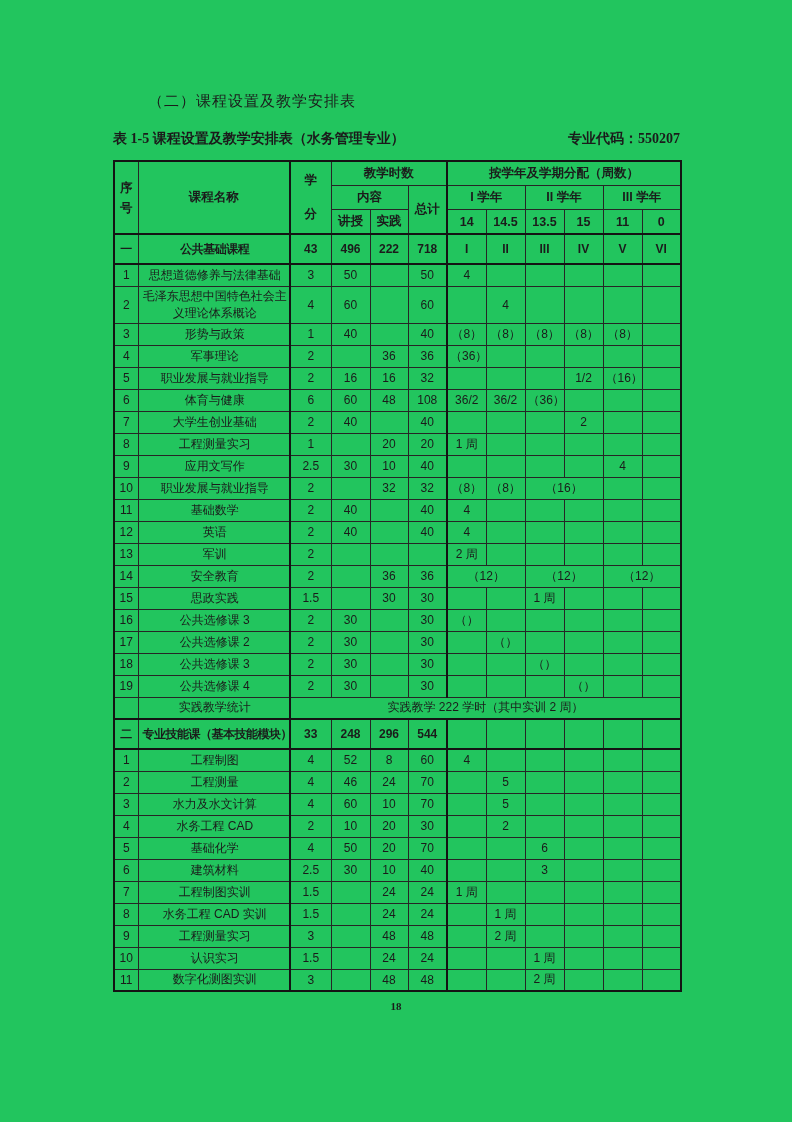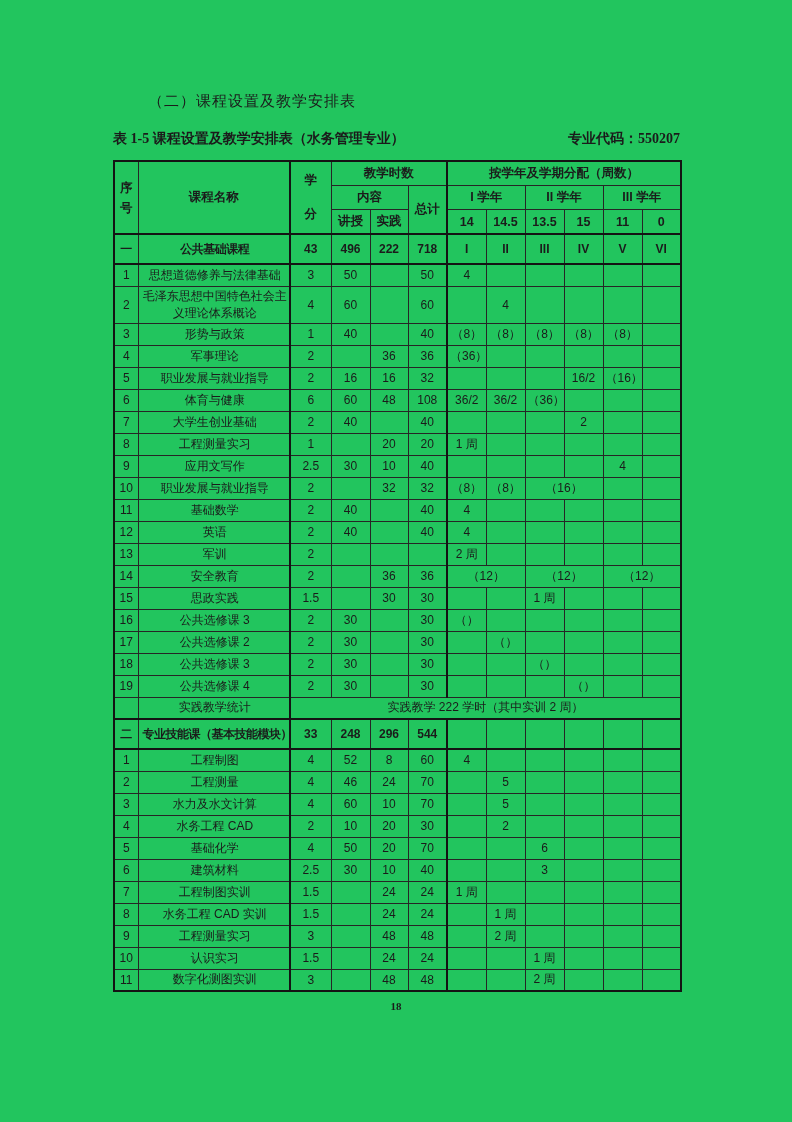--- a/index.html
+++ b/index.html
@@ -186,21 +186,21 @@
         <tr>
           <td>5</td>
           <td class="name-cell">职业发展与就业指导</td>
           <td class="bl-thick">2</td>
           <td>16</td>
           <td>16</td>
           <td>32</td>
           <td class="bl-thick"></td>
           <td></td>
           <td></td>
-          <td>16/2</td>
+          <td>1/2</td>
           <td>（16）</td>
           <td></td>
         </tr>
         <tr>
           <td>6</td>
           <td class="name-cell">体育与健康</td>
           <td class="bl-thick">6</td>
           <td>60</td>
           <td>48</td>
           <td>108</td>

